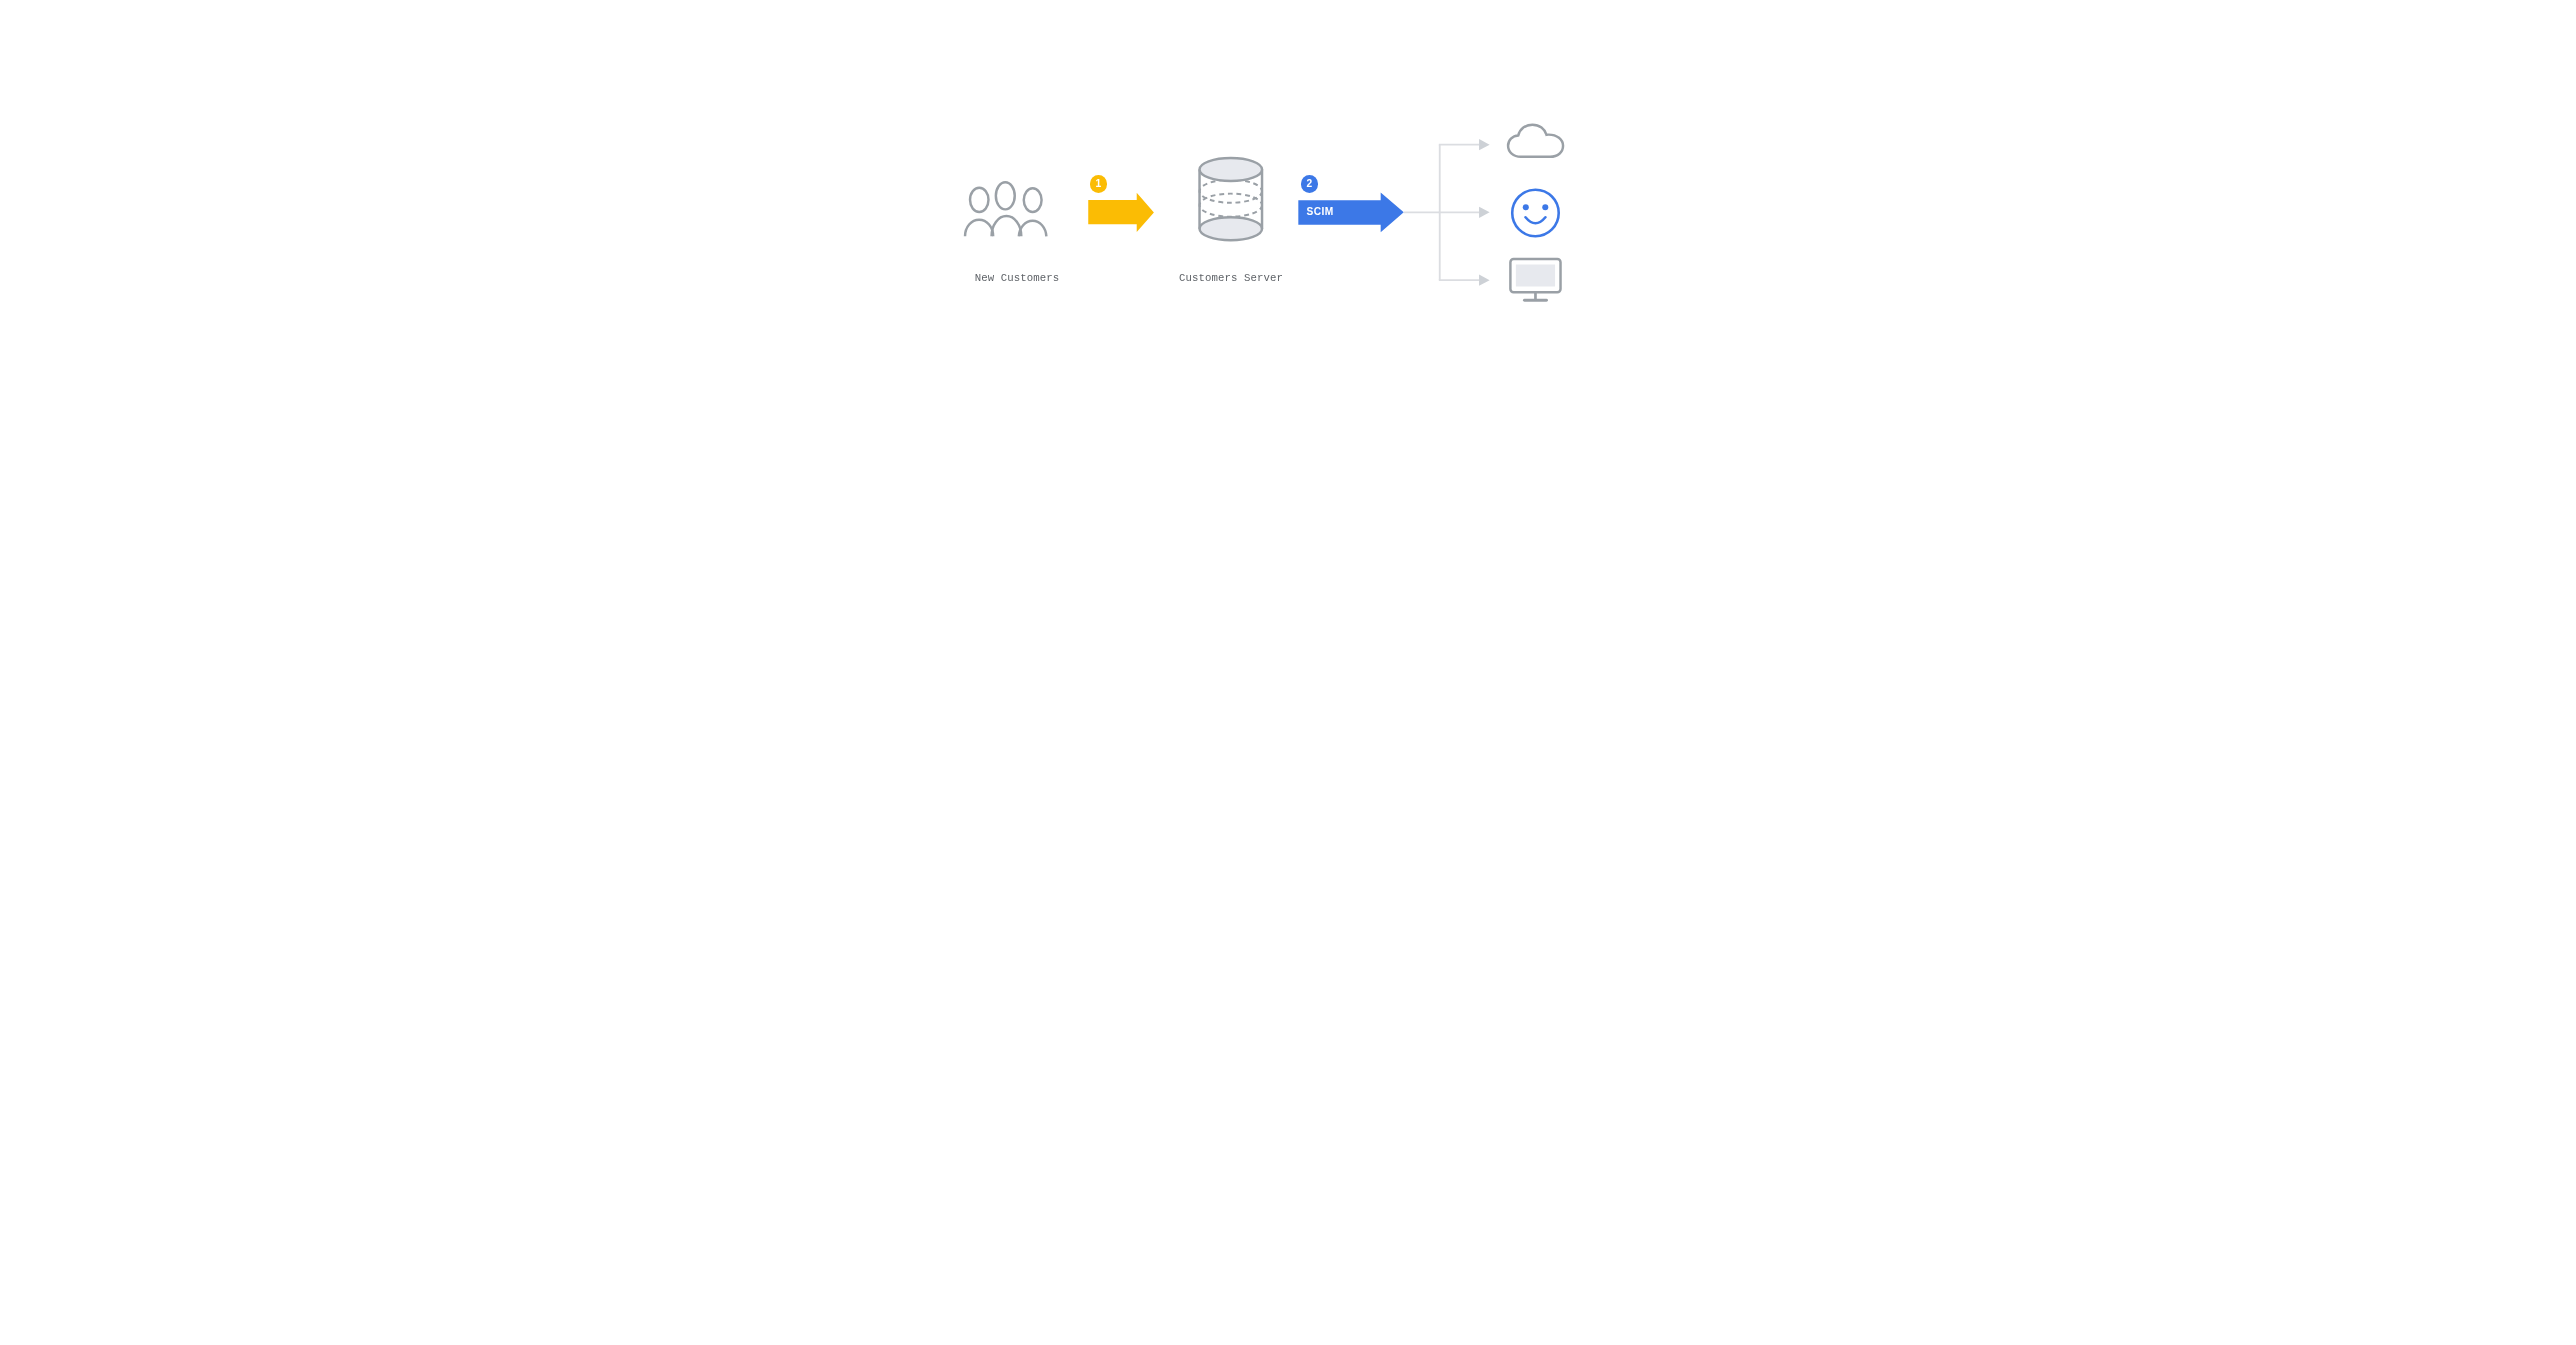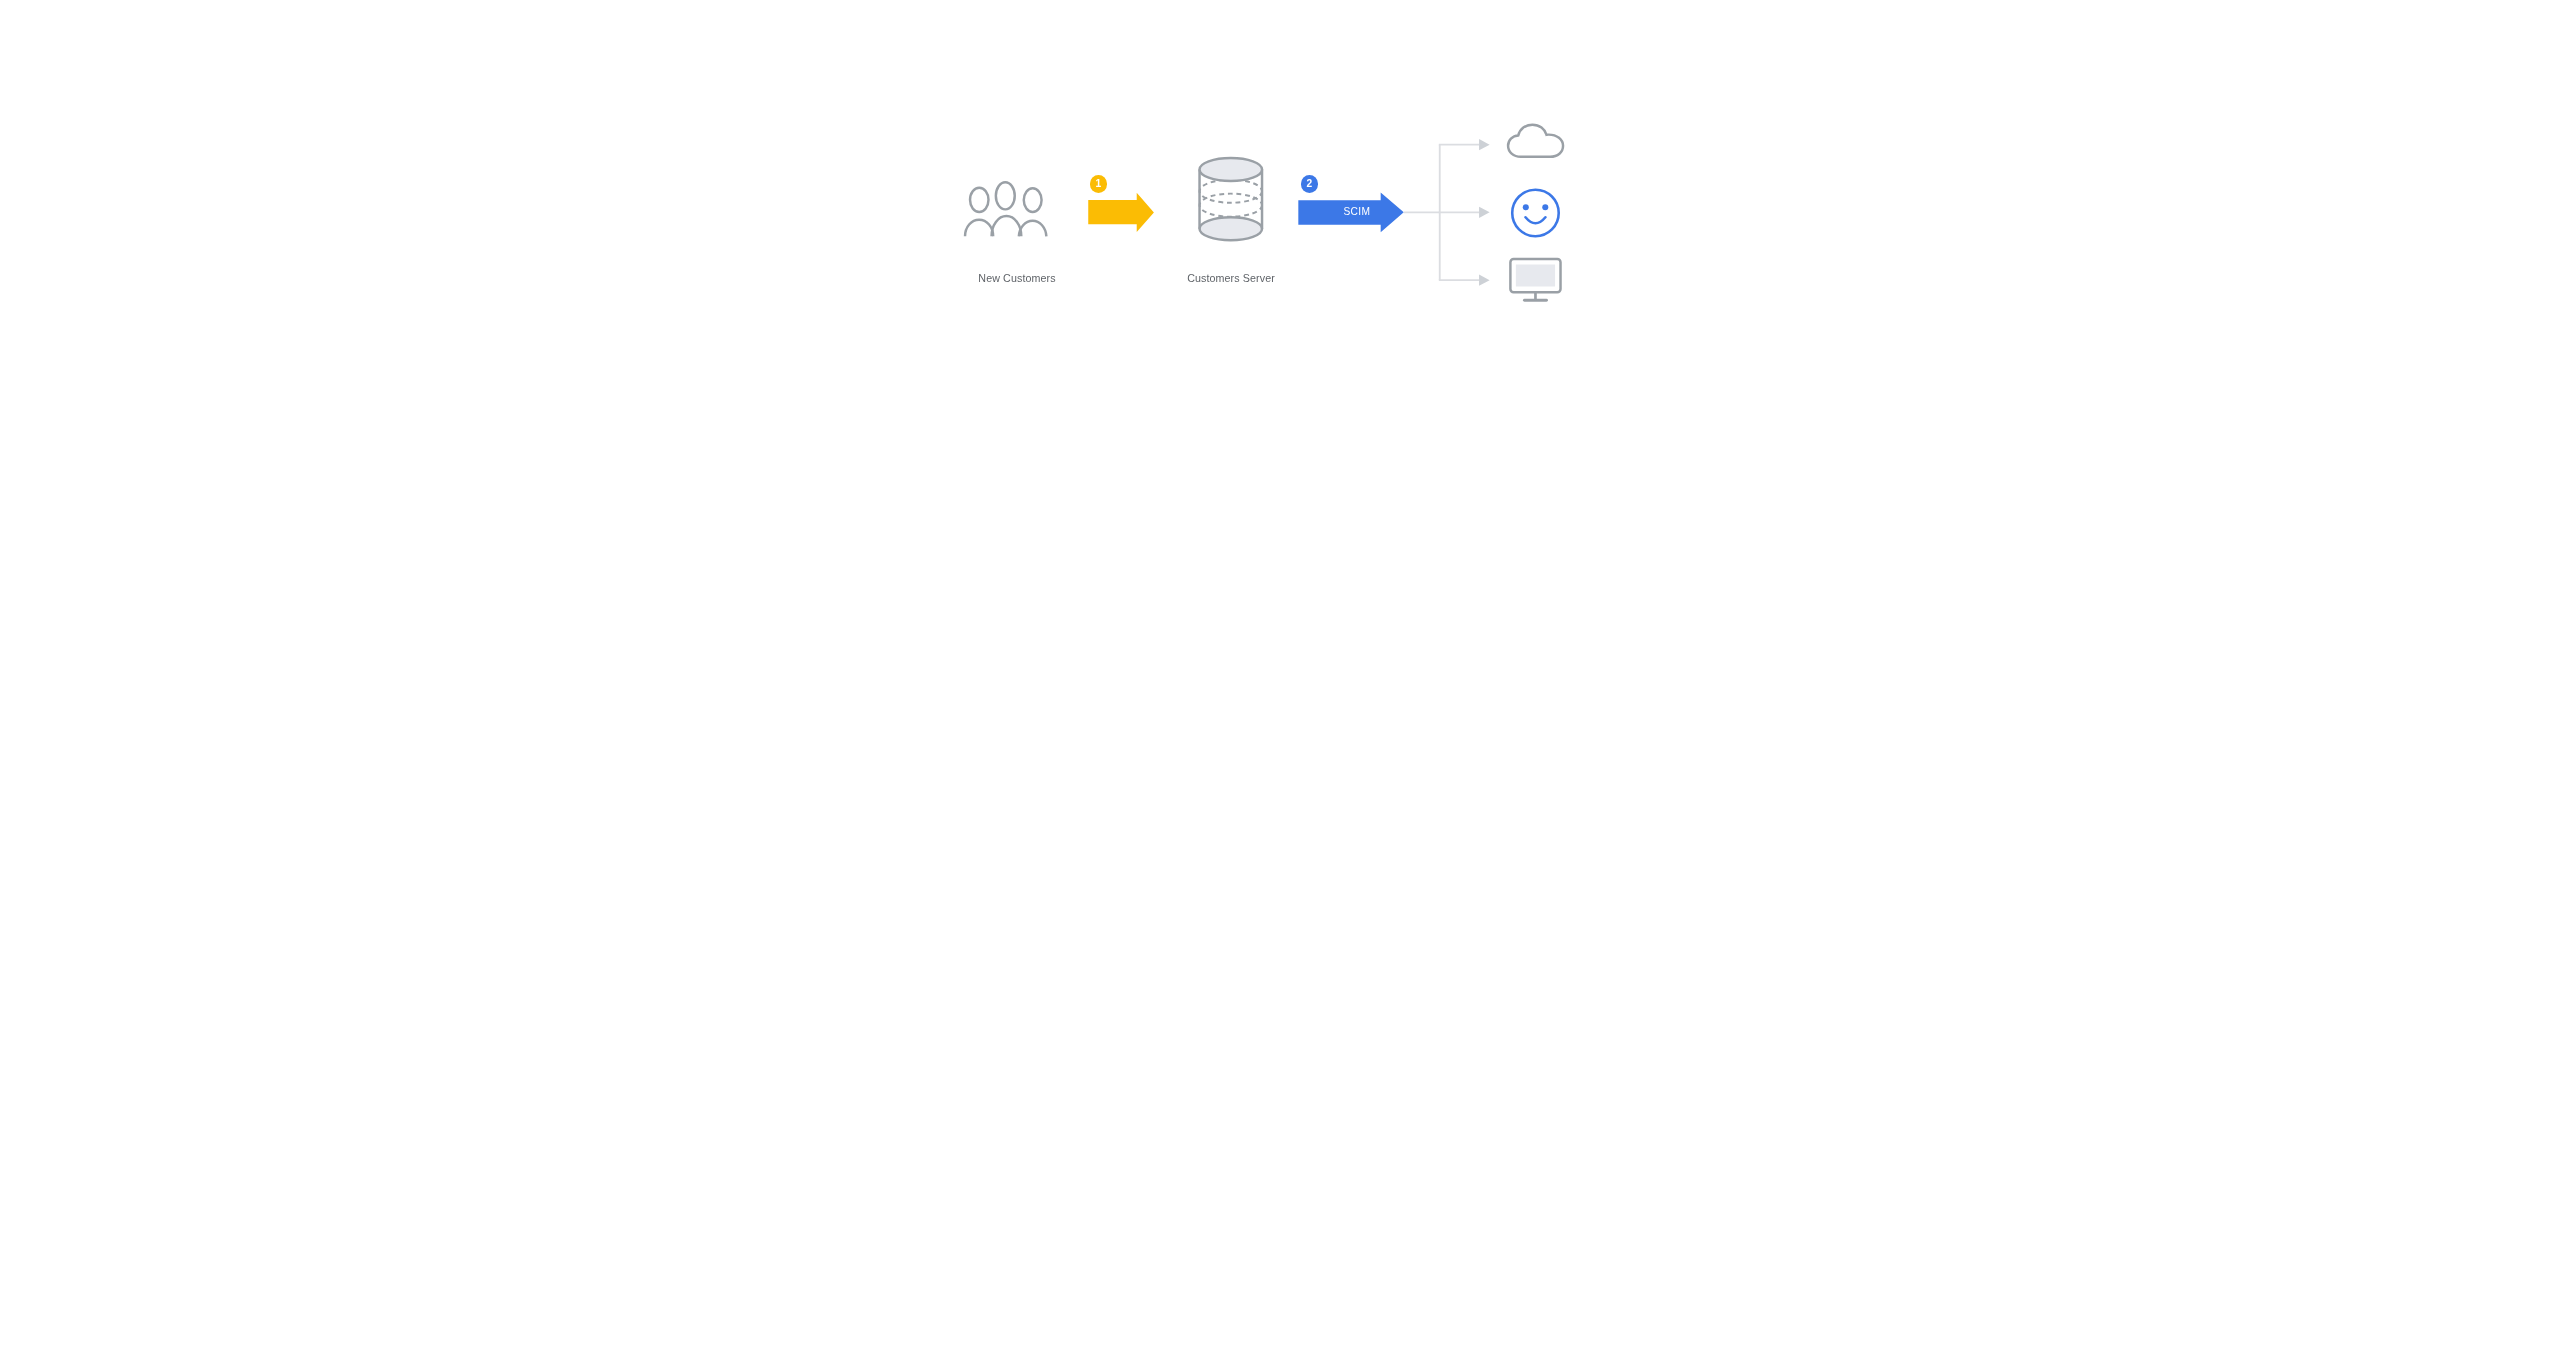--- a/index.html
+++ b/index.html
@@ -14,20 +14,21 @@
   }
   .diagram-svg { position: absolute; left: 0; top: 0; }
   .node-label {
     position: absolute;
     width: 161px;
     text-align: center;
     font-size: 10.7px;
     letter-spacing: 0.1px;
     color: var(--text-gray, #5F6368);
     user-select: none;
+    font-family: Liberation Mono, monospace;
   }
   .label-customers { left: 78px; top: 272px; }
   .label-identity  { left: 292px; top: 272px; }
   .step-badge {
     position: absolute;
     width: 17.7px;
     height: 17.7px;
     border-radius: 50%;
     color: var(--badge-text, #ffffff);
     font-size: 10.2px;
@@ -36,23 +37,23 @@
     text-align: center;
     user-select: none;
   }
   .badge-1 { left: 231px; top: 175px; background: var(--yellow, #FBBC04); }
   .badge-2 { left: 442px; top: 175px; background: var(--blue, #3C78E7); }
   .scim-label {
     position: absolute;
     left: 448px;
     top: 206px;
     width: 64px;
-    text-align: right;
+    text-align: left;
     font-size: 10.2px;
-    font-weight: normal;
+    font-weight: bold;
     letter-spacing: 0.4px;
     color: #ffffff;
     user-select: none;
   }
 </style>
 </head>
 <body>
 
 <div class="canvas">
 

